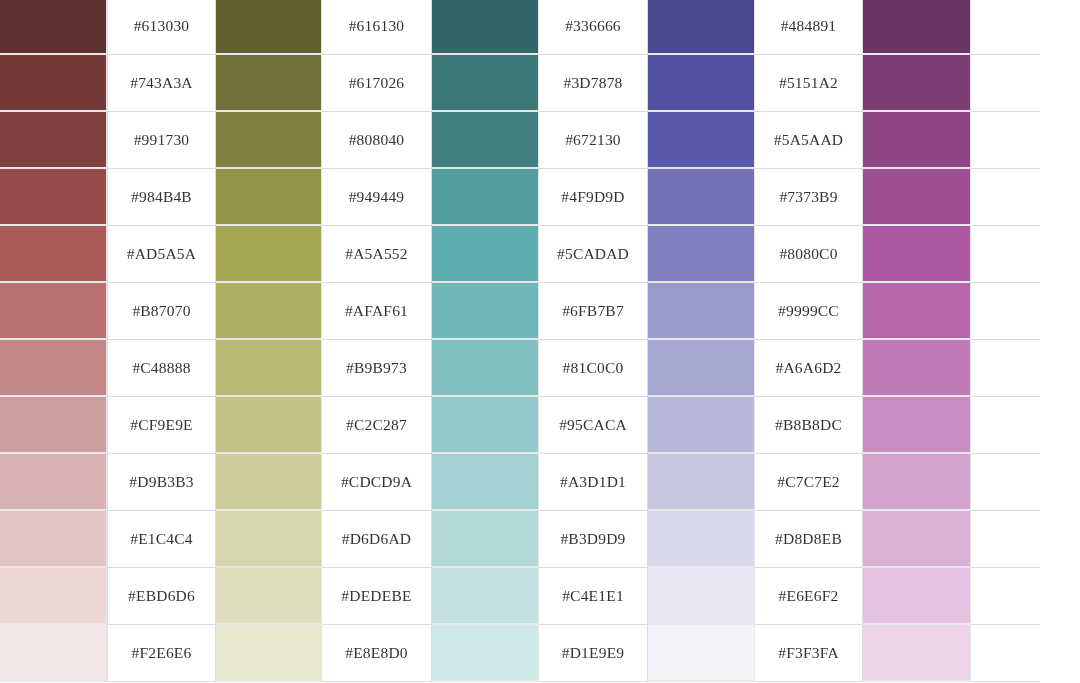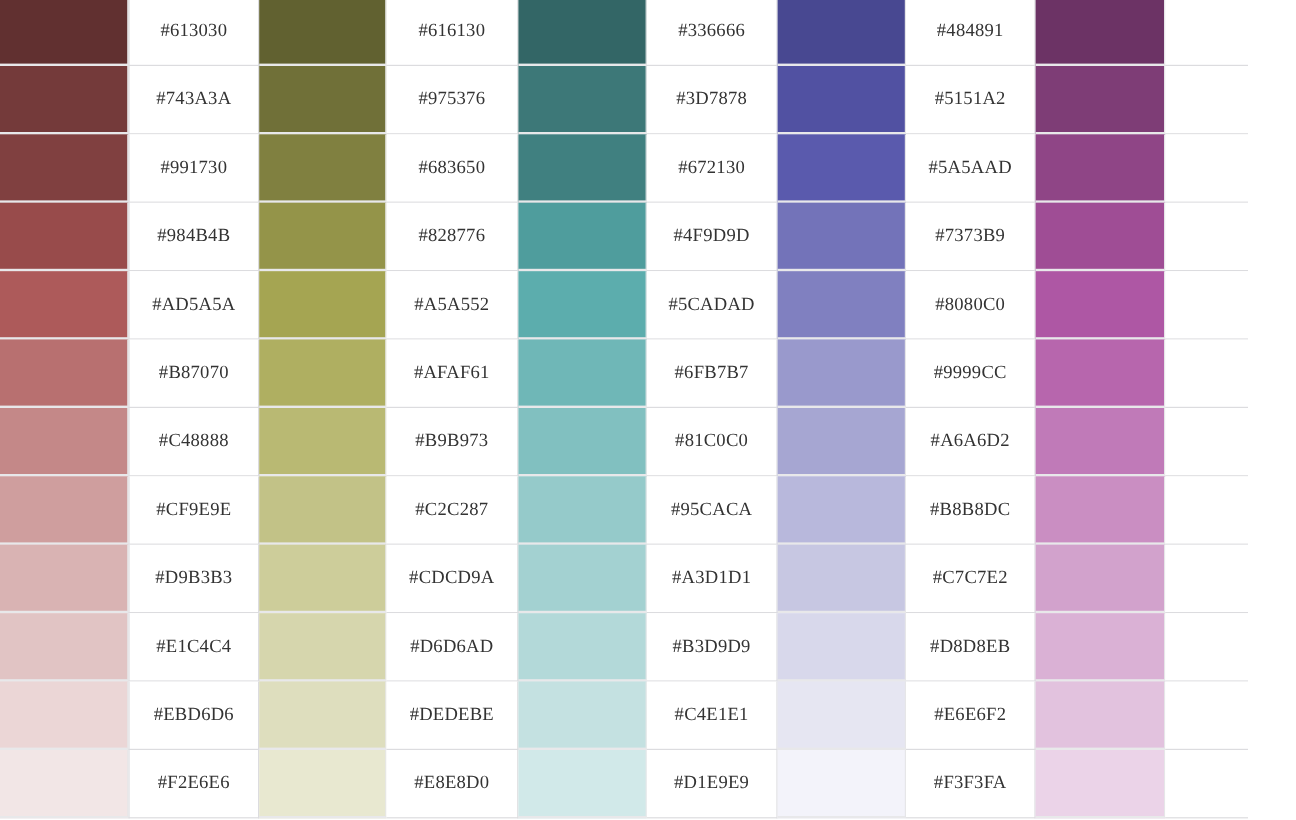--- a/index.html
+++ b/index.html
@@ -95,45 +95,45 @@
           <td class="label">#336666</td>
           <td class="swatch" style="background-color: rgb(72, 72, 145);"></td>
           <td class="label">#484891</td>
           <td class="swatch" style="background-color: rgb(108, 51, 101);"></td>
           <td class="label">#6C3365</td>
         </tr>
         <tr>
           <td class="swatch" style="background-color: rgb(116, 58, 58);"></td>
           <td class="label first-col">#743A3A</td>
           <td class="swatch" style="background-color: rgb(112, 112, 56);"></td>
-          <td class="label">#975376</td>
+          <td class="label">#617026</td>
           <td class="swatch" style="background-color: rgb(61, 120, 120);"></td>
           <td class="label">#3D7878</td>
           <td class="swatch" style="background-color: rgb(81, 81, 162);"></td>
           <td class="label">#5151A2</td>
           <td class="swatch" style="background-color: rgb(126, 61, 118);"></td>
           <td class="label">#7E3D76</td>
         </tr>
         <tr>
           <td class="swatch" style="background-color: rgb(128, 64, 64);"></td>
           <td class="label first-col">#991730</td>
           <td class="swatch" style="background-color: rgb(128, 128, 64);"></td>
-          <td class="label">#683650</td>
+          <td class="label">#808040</td>
           <td class="swatch" style="background-color: rgb(64, 128, 128);"></td>
           <td class="label">#672130</td>
           <td class="swatch" style="background-color: rgb(90, 90, 173);"></td>
           <td class="label">#5A5AAD</td>
           <td class="swatch" style="background-color: rgb(143, 69, 134);"></td>
           <td class="label">#8F4586</td>
         </tr>
         <tr>
           <td class="swatch" style="background-color: rgb(152, 75, 75);"></td>
           <td class="label first-col">#984B4B</td>
           <td class="swatch" style="background-color: rgb(148, 148, 73);"></td>
-          <td class="label">#828776</td>
+          <td class="label">#949449</td>
           <td class="swatch" style="background-color: rgb(79, 157, 157);"></td>
           <td class="label">#4F9D9D</td>
           <td class="swatch" style="background-color: rgb(115, 115, 185);"></td>
           <td class="label">#7373B9</td>
           <td class="swatch" style="background-color: rgb(159, 77, 149);"></td>
           <td class="label">#9F4D95</td>
         </tr>
         <tr>
           <td class="swatch" style="background-color: rgb(173, 90, 90);"></td>
           <td class="label first-col">#AD5A5A</td>

